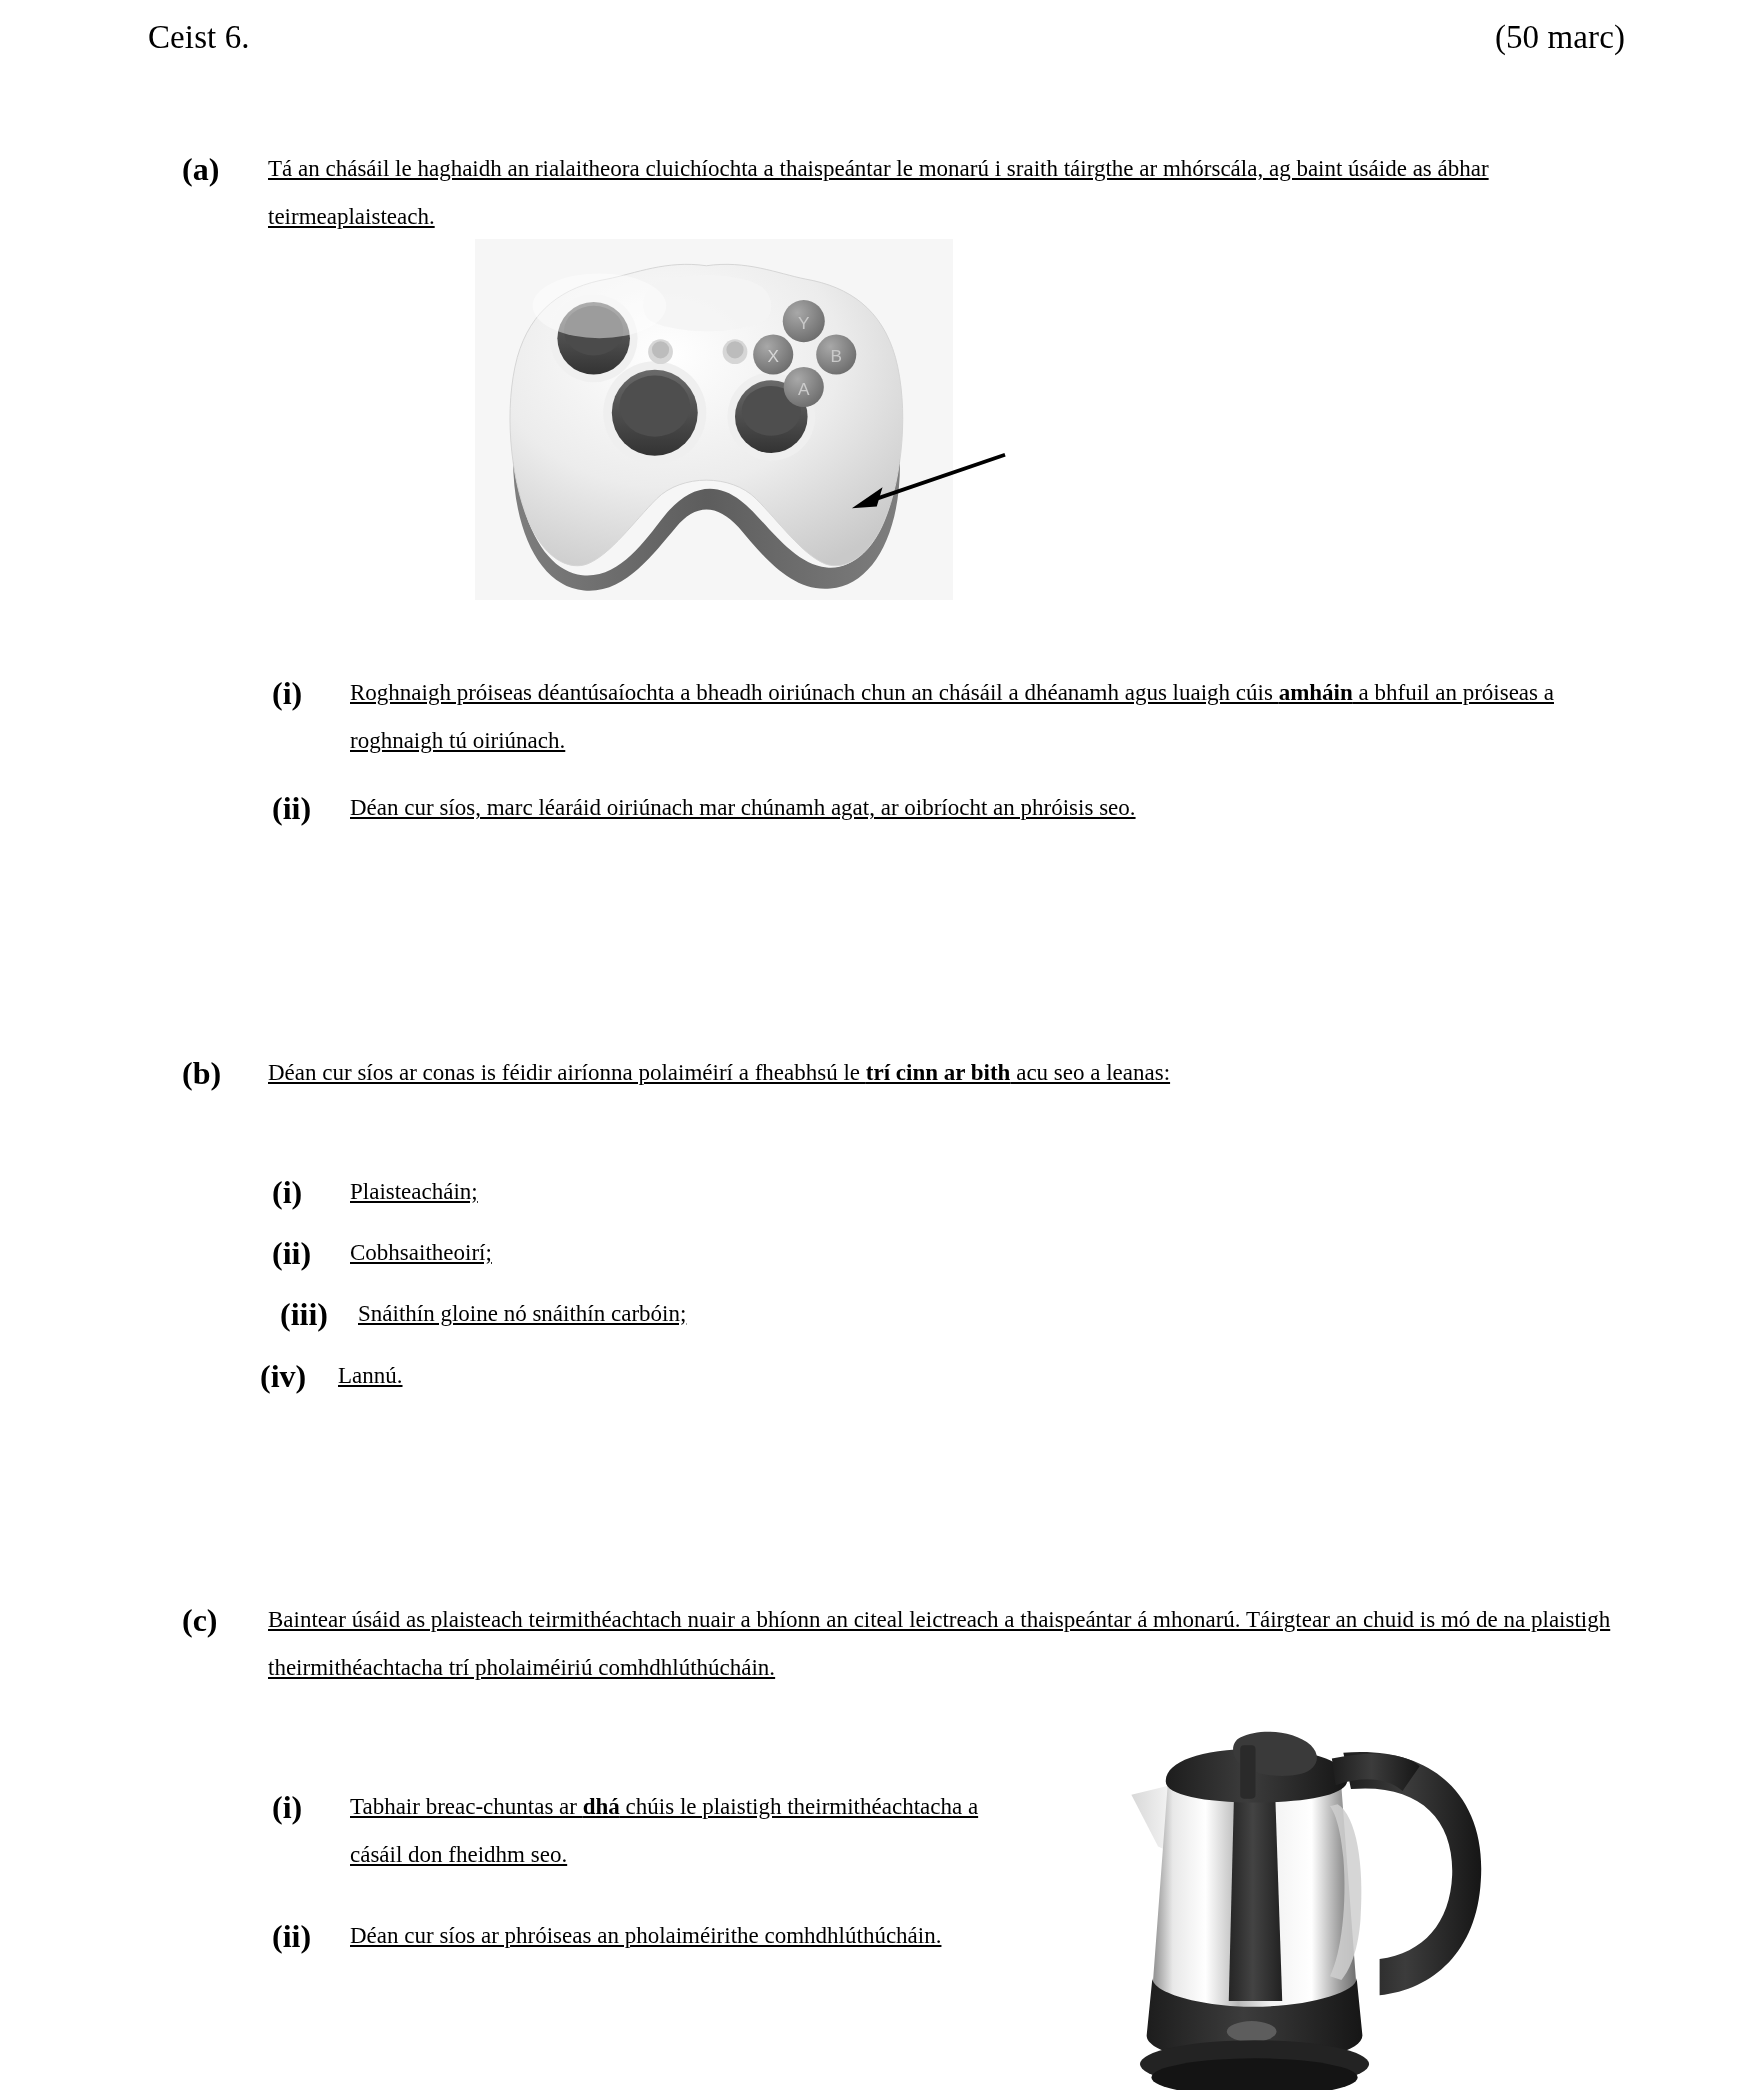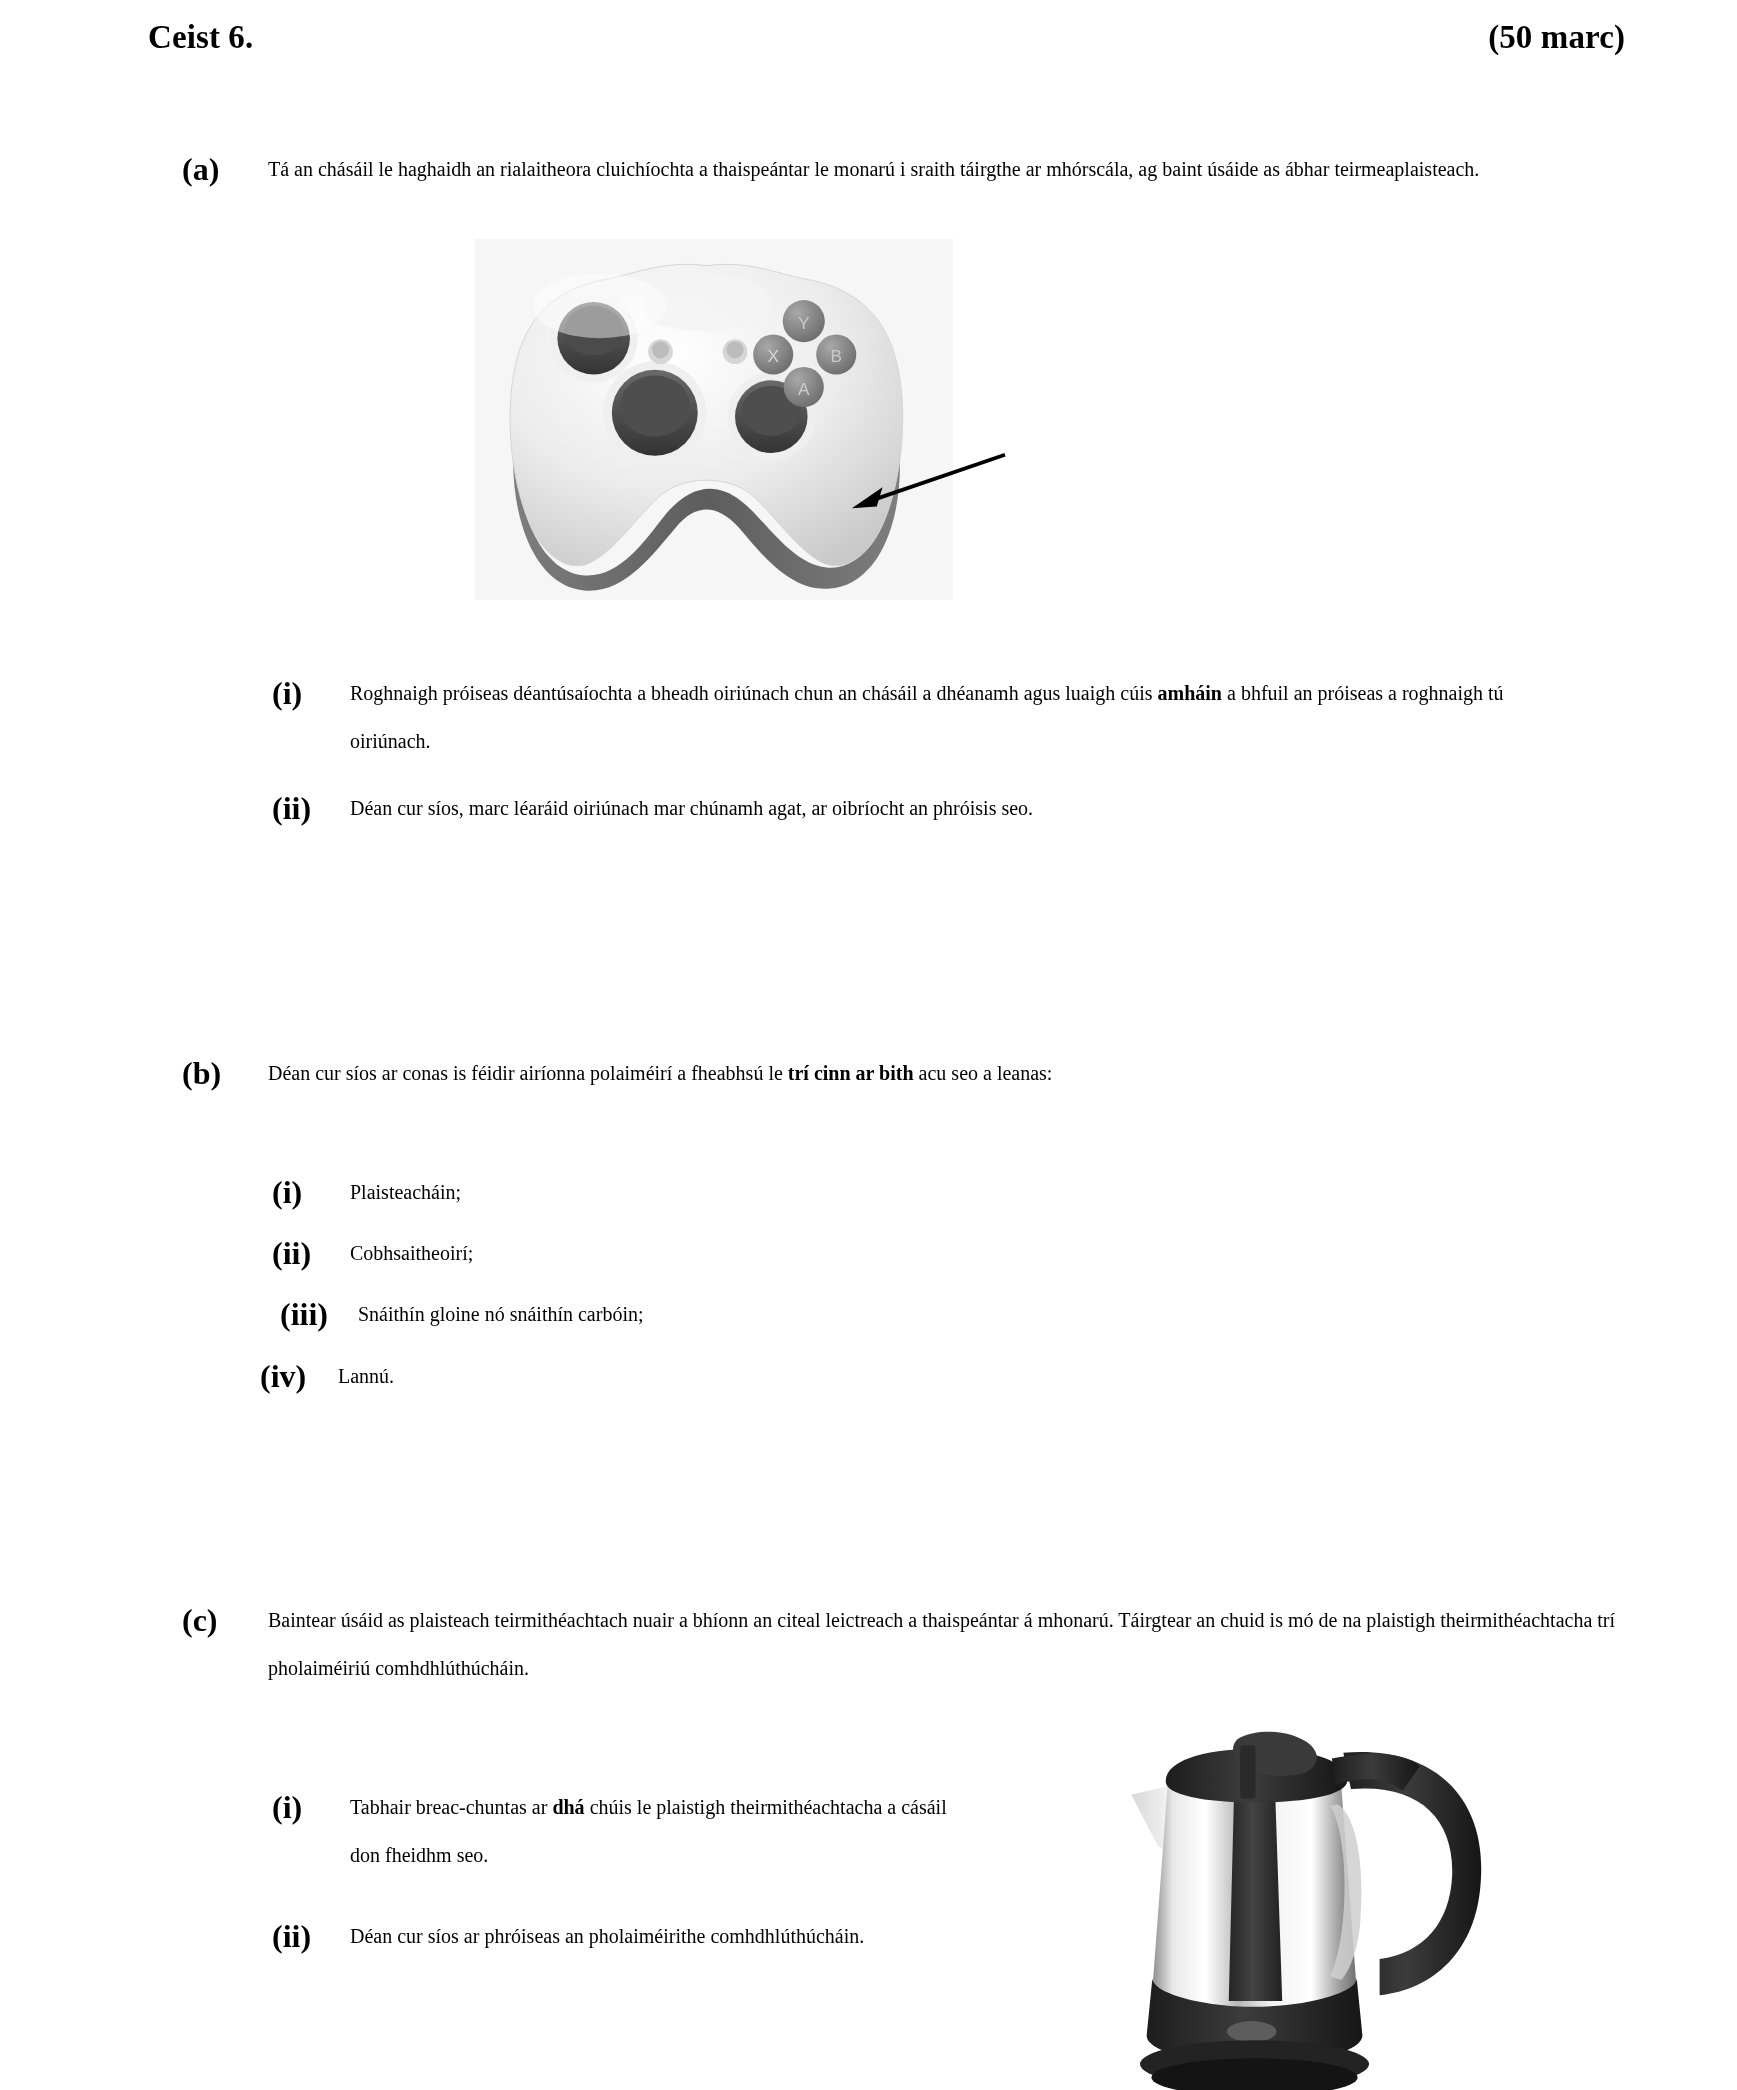--- a/index.html
+++ b/index.html
@@ -26,42 +26,43 @@
     top: 19px;
     left: 148px;
     width: 1477px;
     display: flex;
     justify-content: space-between;
     align-items: baseline;
   }
   .header-title,
   .header-marks {
     font-size: 33px;
-    font-weight: bold;
+    font-weight: normal;
     letter-spacing: 0.1px;
   }
 
   
   .block {
     position: absolute;
     display: flex;
     align-items: flex-start;
   }
   .marker {
     font-weight: bold;
     font-size: 32px;
     line-height: 48px;
     flex: 0 0 auto;
   }
   .marker-a { width: 86px; }
   .marker-roman { width: 78px; }
   .body-text {
-    font-size: 20px;
+    font-size: 23px;
     line-height: 48px;
     flex: 1 1 auto;
+    text-decoration: underline;
   }
   .body-text b { font-weight: bold; }
 
   
   #block-a         { top: 145px;  left: 182px;  width: 1405px; }
   #block-a-i       { top: 669px;  left: 272px;  width: 1310px; }
   #block-a-ii      { top: 784px;  left: 272px;  width: 1329px; }
   #block-b         { top: 1049px; left: 182px;  width: 1405px; }
   #block-b-i       { top: 1168px; left: 272px;  width: 1051px; }
   #block-b-ii      { top: 1229px; left: 272px;  width: 1051px; }

